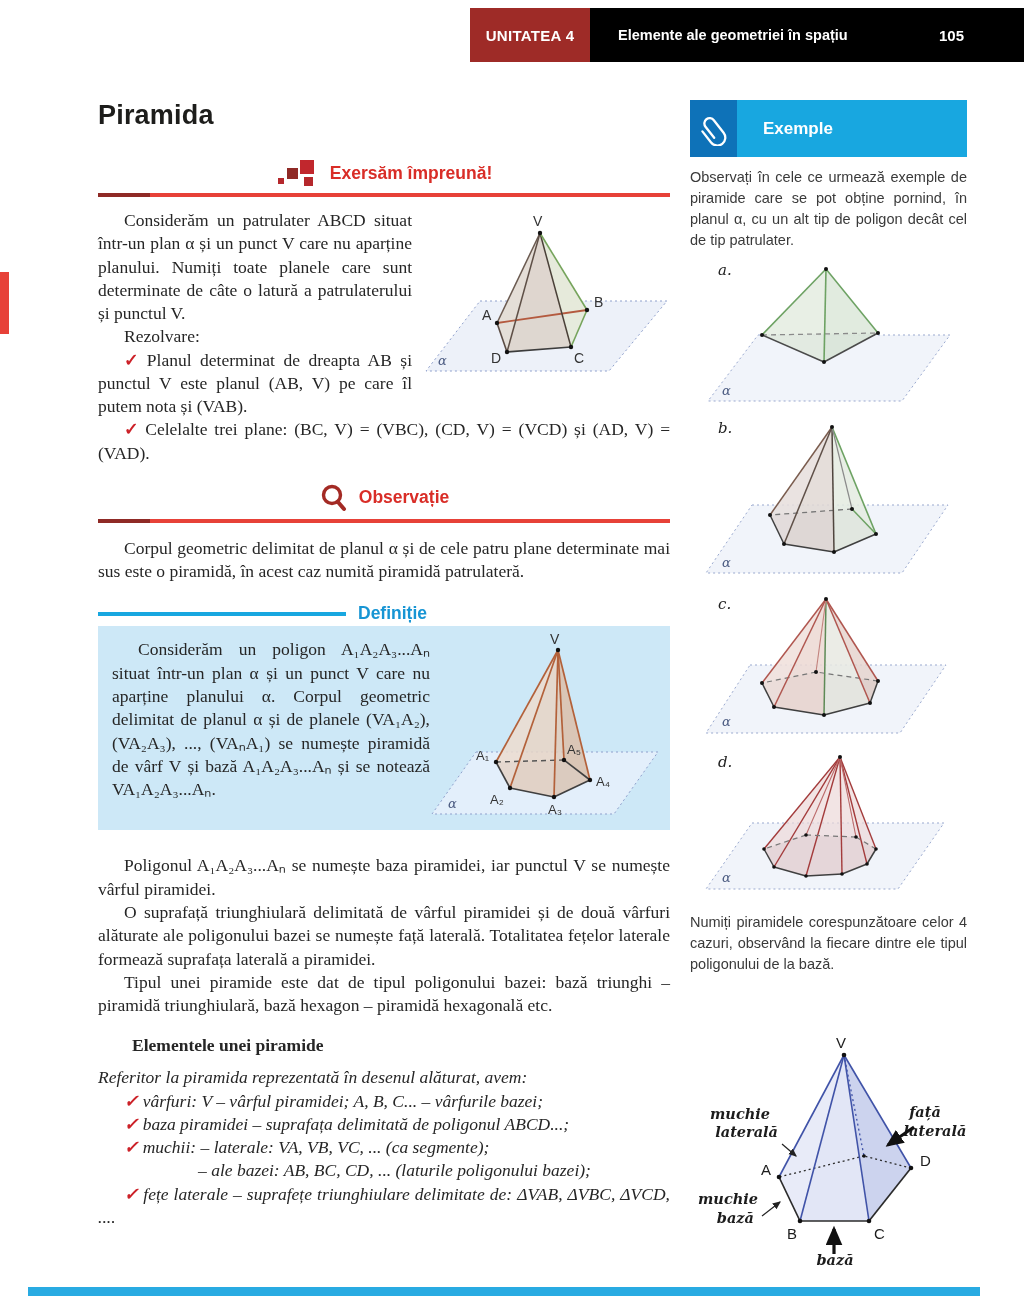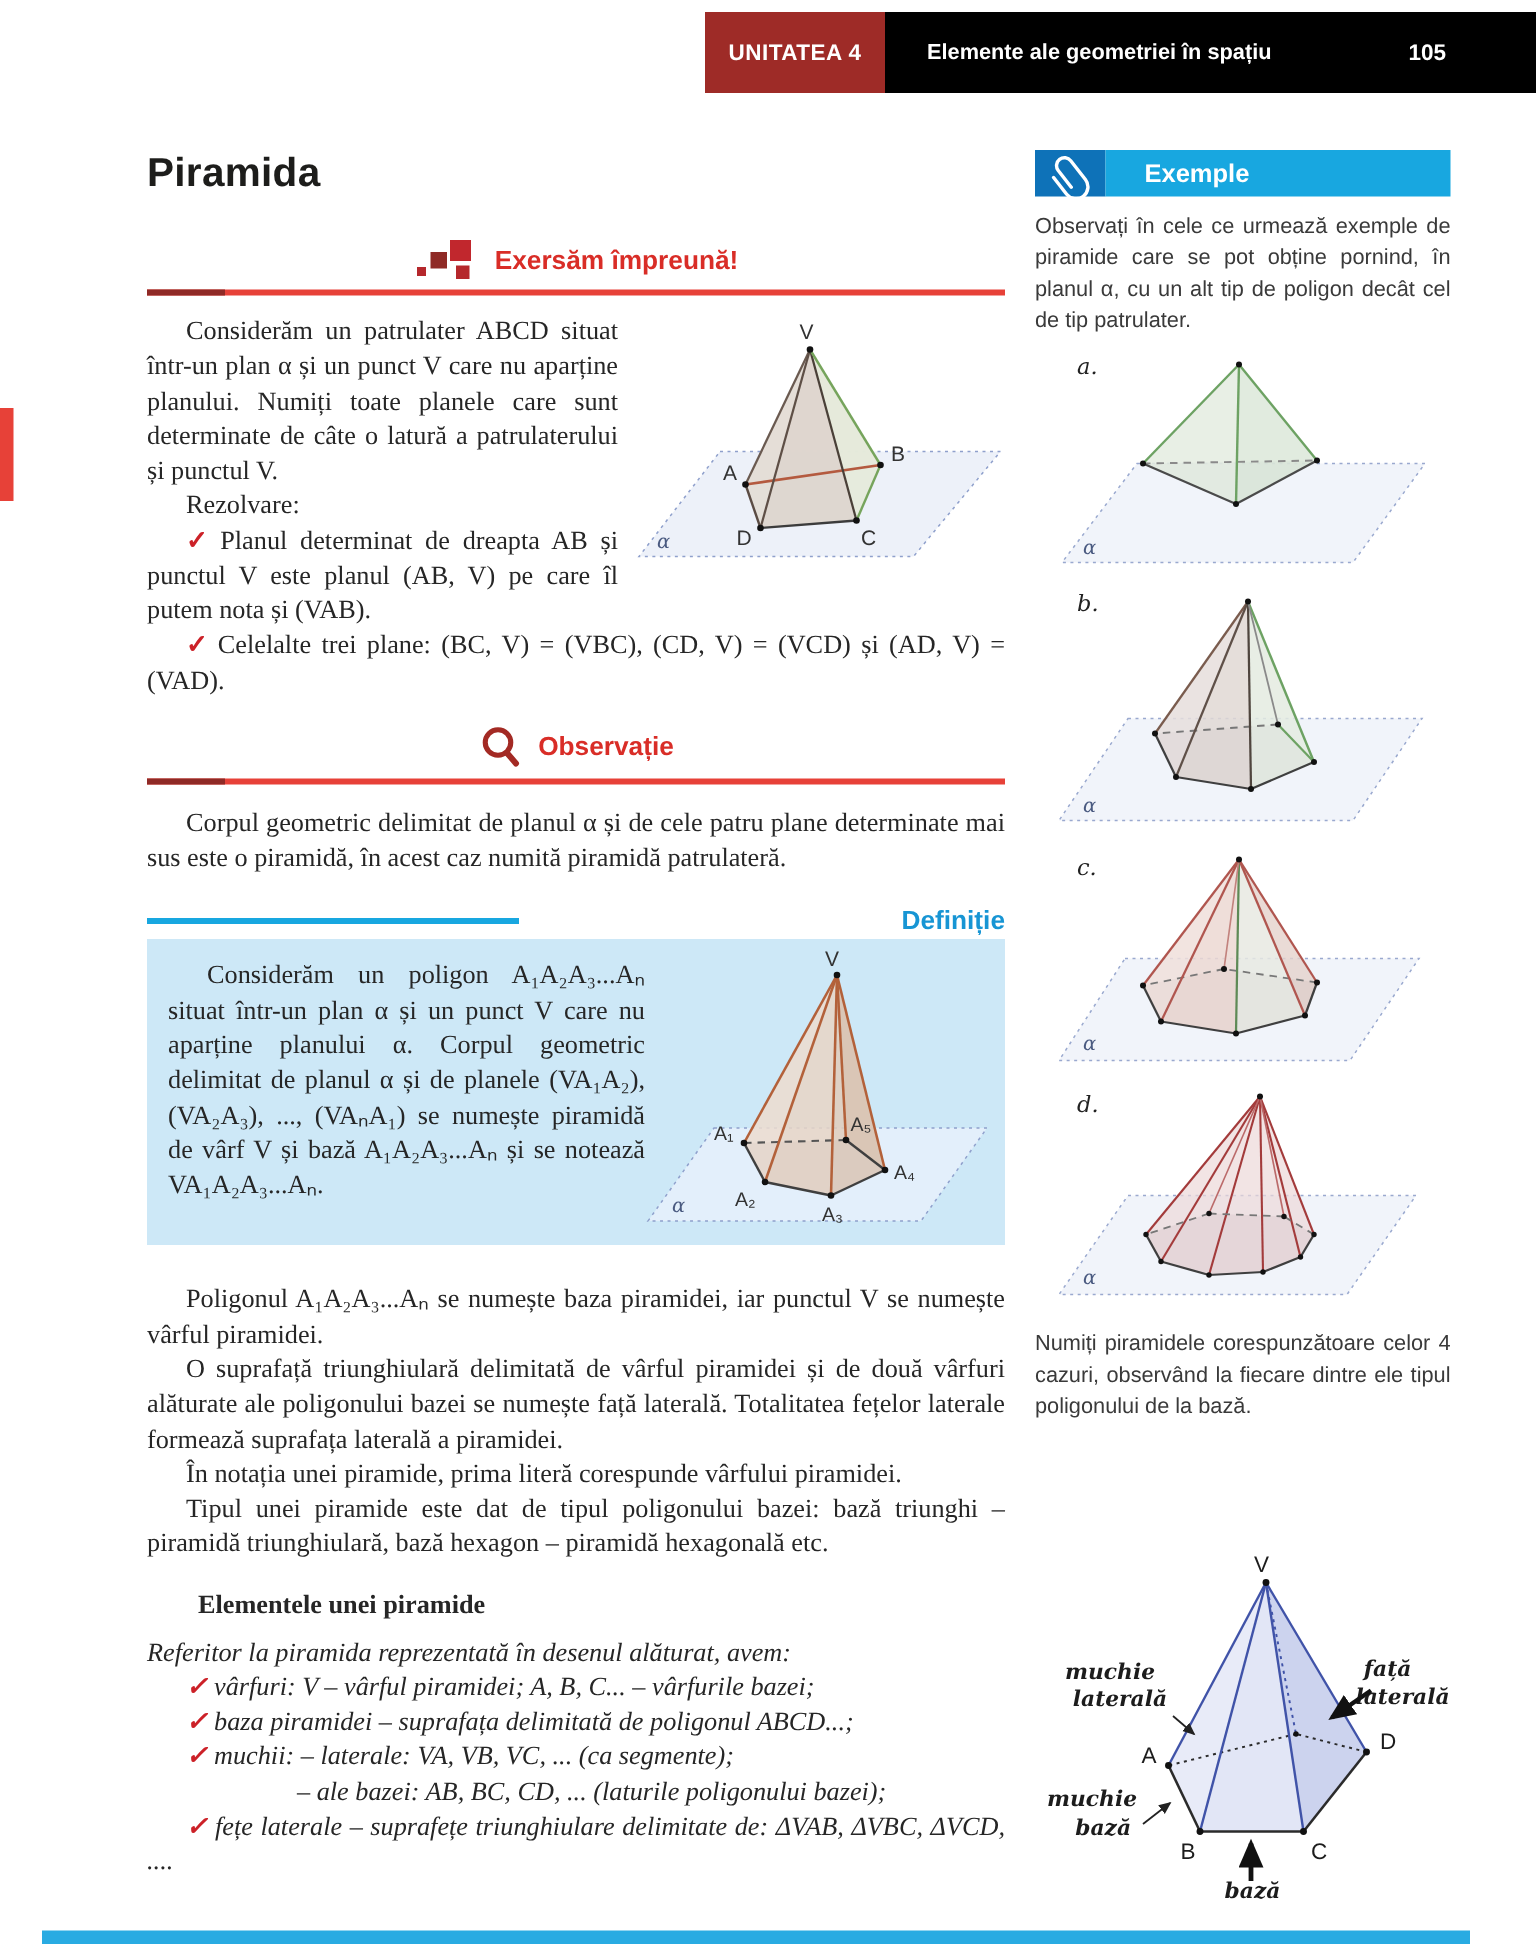--- a/index.html
+++ b/index.html
@@ -37,36 +37,36 @@
   .check { color:#cc2128; font-weight:700; padding-right:4px; }
 
   .exersam-body { margin-top:12px; }
   .fig-exersam { float:right; width:248px; height:170px; margin:2px 0 4px 10px; }
 
   .obs-block { margin-top:18px; }
   .obs-text { margin-top:14px; }
 
   
   .def-block { margin-top:20px; }
-  .def-head { display:flex; align-items:center;justify-content:space-between; }
+  .def-head { display:flex; align-items:center; }
   .def-line { width:248px; height:4px; background:#18a7e0; }
   .def-title { color:#1795d4; font:700 17.5px "Liberation Sans", sans-serif; margin-left:12px; }
   .def-box { margin-top:2px; background:#cde8f7; padding:12px 14px 14px 14px; position:relative; min-height:204px; }
   .def-text { width:318px; }
   .fig-def { position:absolute; right:8px; top:8px; width:232px; height:192px; }
 
   .after-box { margin-top:24px; }
   .elem-heading { margin-top:18px; margin-left:34px; font-size:17.5px; font-weight:700; }
   .elem-list { margin-top:10px;font-style:italic; }
   .elem-sub { padding-left:100px; text-indent:0 !important; }
 
   
   .sidebar { position:absolute; left:690px; top:100px; width:277px;
     font-family:"Liberation Sans", sans-serif; color:#3a3a3a; }
-  .sb-head { display:flex; height:31px; }
+  .sb-head { display:flex; height:57px; }
   .sb-icon { width:47px; background:#0e72b8; display:flex; align-items:center; justify-content:center; }
   .sb-bar { flex:1; background:#18a7e0; color:#fff; font:700 17px "Liberation Sans", sans-serif;
     display:flex; align-items:center; padding-left:26px; }
   .sb-intro, .sb-outro { margin-top:10px; font-size:14.5px; line-height:1.45; text-align:justify; }
   .sb-example { position:relative; margin-top:8px; }
   .sb-label { position:absolute; left:28px; top:2px; font:italic 15px "DejaVu Serif", serif; color:#222; }
   .sb-example svg { display:block; margin:0 auto; }
   .sb-outro { margin-top:16px; }
   .sb-diagram { position:absolute; top:935px; left:-8px; width:300px; height:235px; }
 
@@ -191,21 +191,20 @@
         <text class="vlabel-s" x="118" y="180">A₃</text>
         <text class="vlabel-s" x="166" y="152">A₄</text>
         <text class="vlabel-s" x="137" y="120">A₅</text>
       </svg>
     </div>
   </div>
 
   <div class="prose after-box">
     <p class="indent">Poligonul A₁A₂A₃...Aₙ  se numește baza piramidei, iar punctul V se numește vârful piramidei.</p>
     <p class="indent">O suprafață triunghiulară delimitată de vârful piramidei și de două vârfuri alăturate ale poligonului bazei se numește față laterală. Totalitatea fețelor laterale formează suprafața laterală a piramidei.</p>
-    <p class="indent">În notația unei piramide, prima literă corespunde vârfului piramidei.</p>
     <p class="indent">Tipul unei piramide este dat de tipul poligonului bazei: bază triunghi – piramidă triunghiulară, bază hexagon – piramidă hexagonală etc.</p>
   </div>
 
   <div class="elem-heading">Elementele unei piramide</div>
   <div class="prose elem-list">
     <p>Referitor la piramida reprezentată în desenul alăturat, avem:</p>
     <p class="indent"><span class="check">✓</span><span>vârfuri:  V – vârful piramidei; A, B, C... – vârfurile bazei;</span></p>
     <p class="indent"><span class="check">✓</span><span>baza piramidei – suprafața delimitată de poligonul ABCD...;</span></p>
     <p class="indent"><span class="check">✓</span><span>muchii: – laterale: VA, VB, VC, ... (ca segmente);</span></p>
     <p class="elem-sub">– ale bazei: AB, BC, CD, ... (laturile poligonului bazei);</p>

